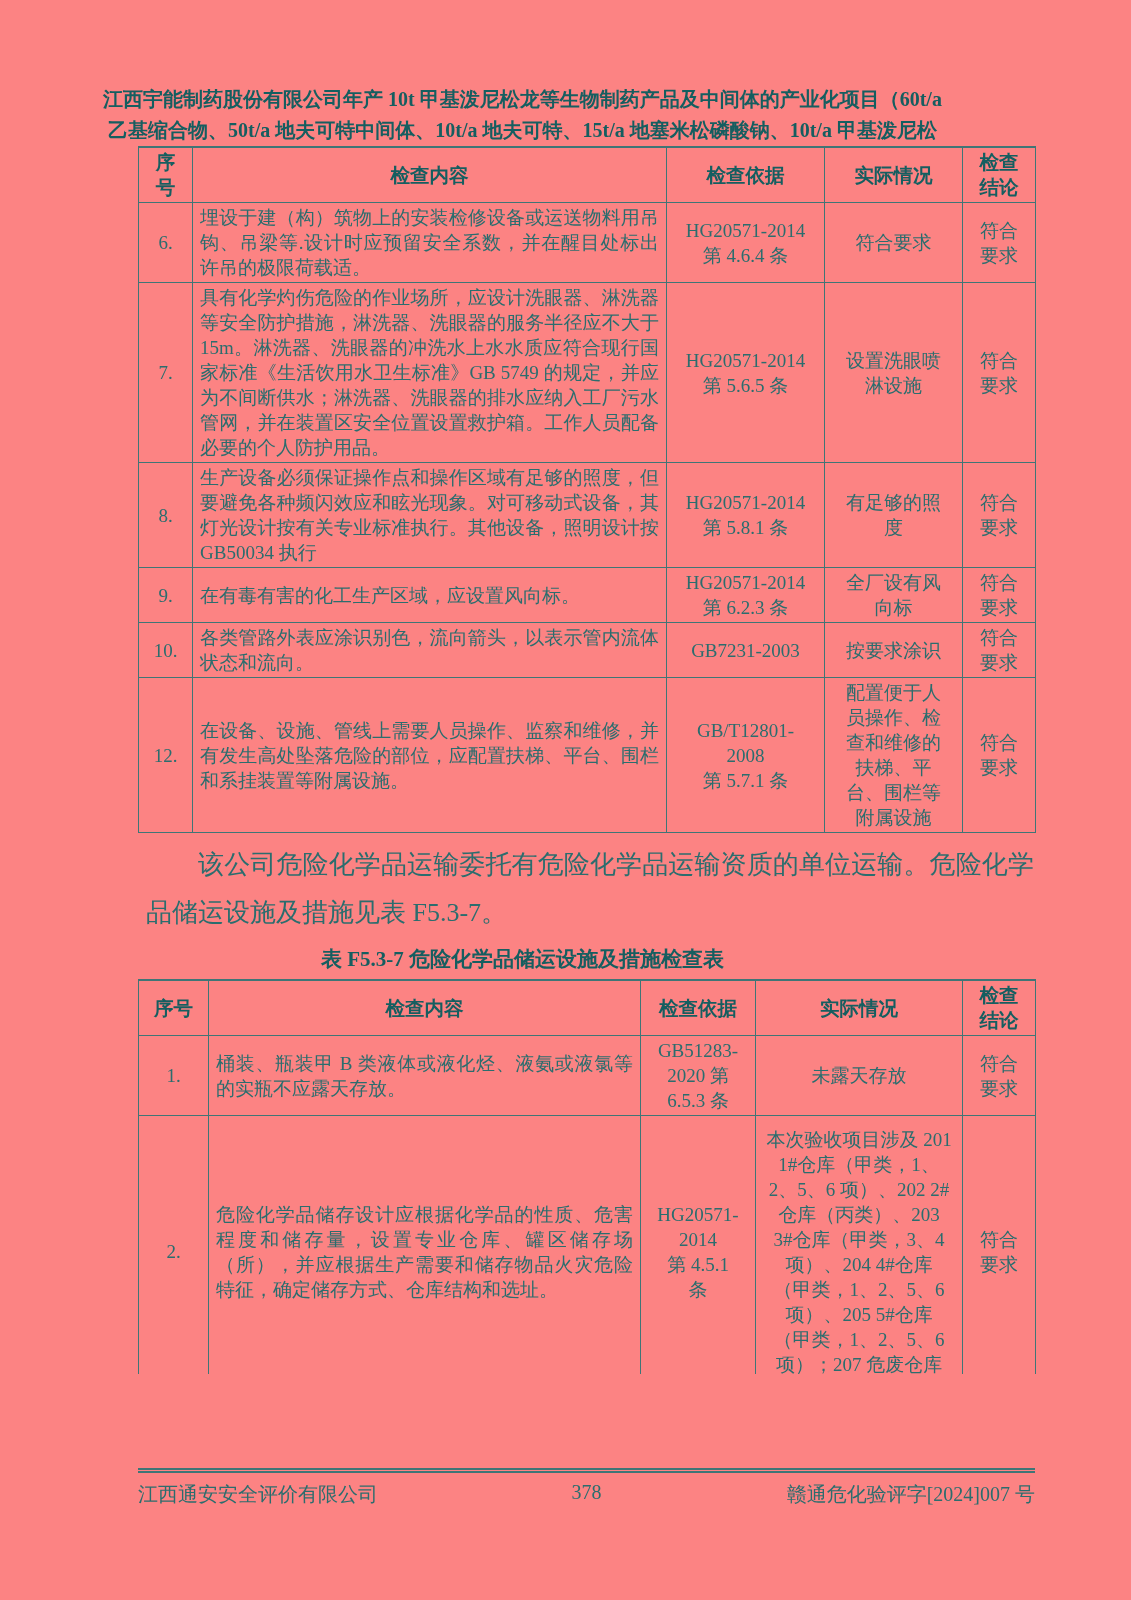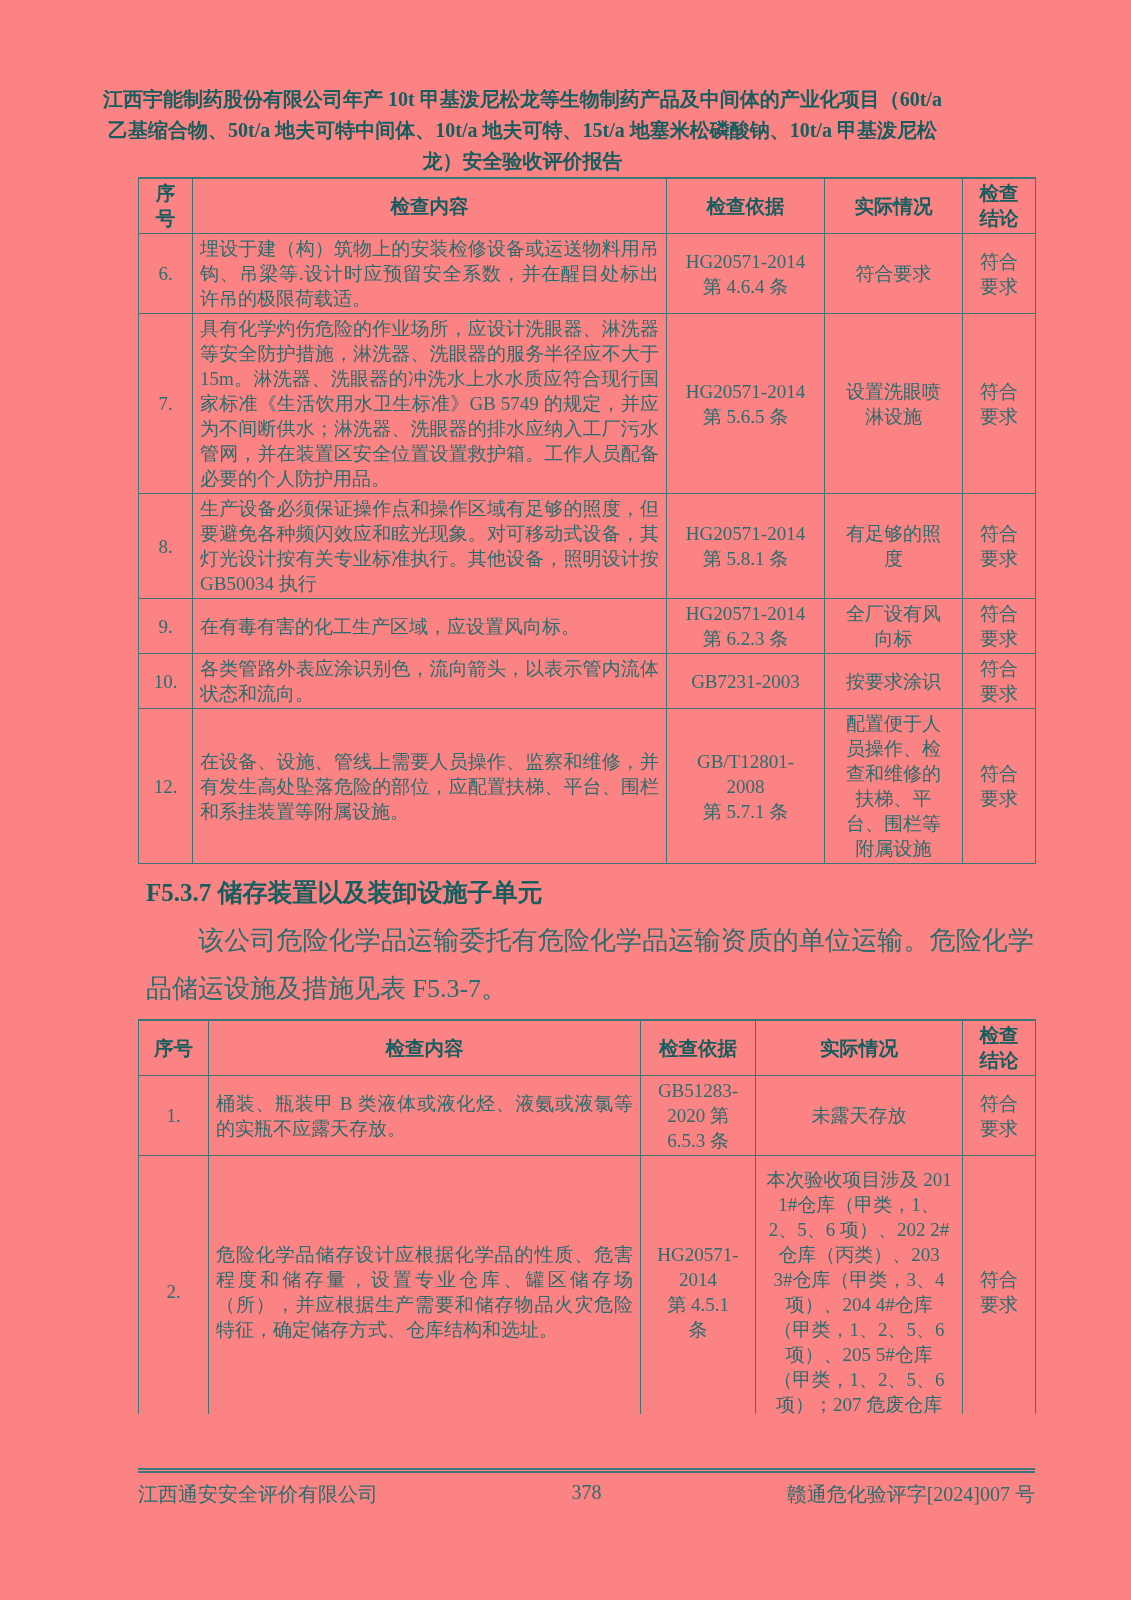--- a/index.html
+++ b/index.html
@@ -109,21 +109,20 @@
   .footer .left,.footer .right{position:relative;z-index:1;background:var(--bg);}
 </style>
 </head>
 <body>
 
 <div class="page">
 
   <div class="doc-title">
     <div>江西宇能制药股份有限公司年产 10t 甲基泼尼松龙等生物制药产品及中间体的产业化项目（60t/a</div>
     <div>乙基缩合物、50t/a 地夫可特中间体、10t/a 地夫可特、15t/a 地塞米松磷酸钠、10t/a 甲基泼尼松</div>
-    <div>龙）安全验收评价报告</div>
   </div>
 
   <table class="t1">
     <colgroup>
       <col style="width:54px">
         <col style="width:474px">
         <col style="width:158px">
         <col style="width:138px">
         <col style="width:73px">
     </colgroup>
@@ -195,22 +194,22 @@
 查和维修的
 扶梯、平
 台、围栏等
 附属设施</td>
       <td class="concl">符合
 要求</td>
     </tr>
   </tbody>
     </table>
 
-  <div class="section-heading">F5.3.7 储存装置以及装卸设施子单元</div>
   <div class="section-paragraph">该公司危险化学品运输委托有危险化学品运输资质的单位运输。危险化学品储运设施及措施见表 F5.3-7。</div>
+  <div class="t2-title">表 F5.3-7 危险化学品储运设施及措施检查表</div>
 
   <div class="t2-wrap">
   <table class="t2">
     <colgroup>
       <col style="width:70px">
           <col style="width:432px">
           <col style="width:115px">
           <col style="width:207px">
           <col style="width:73px">
     </colgroup>

